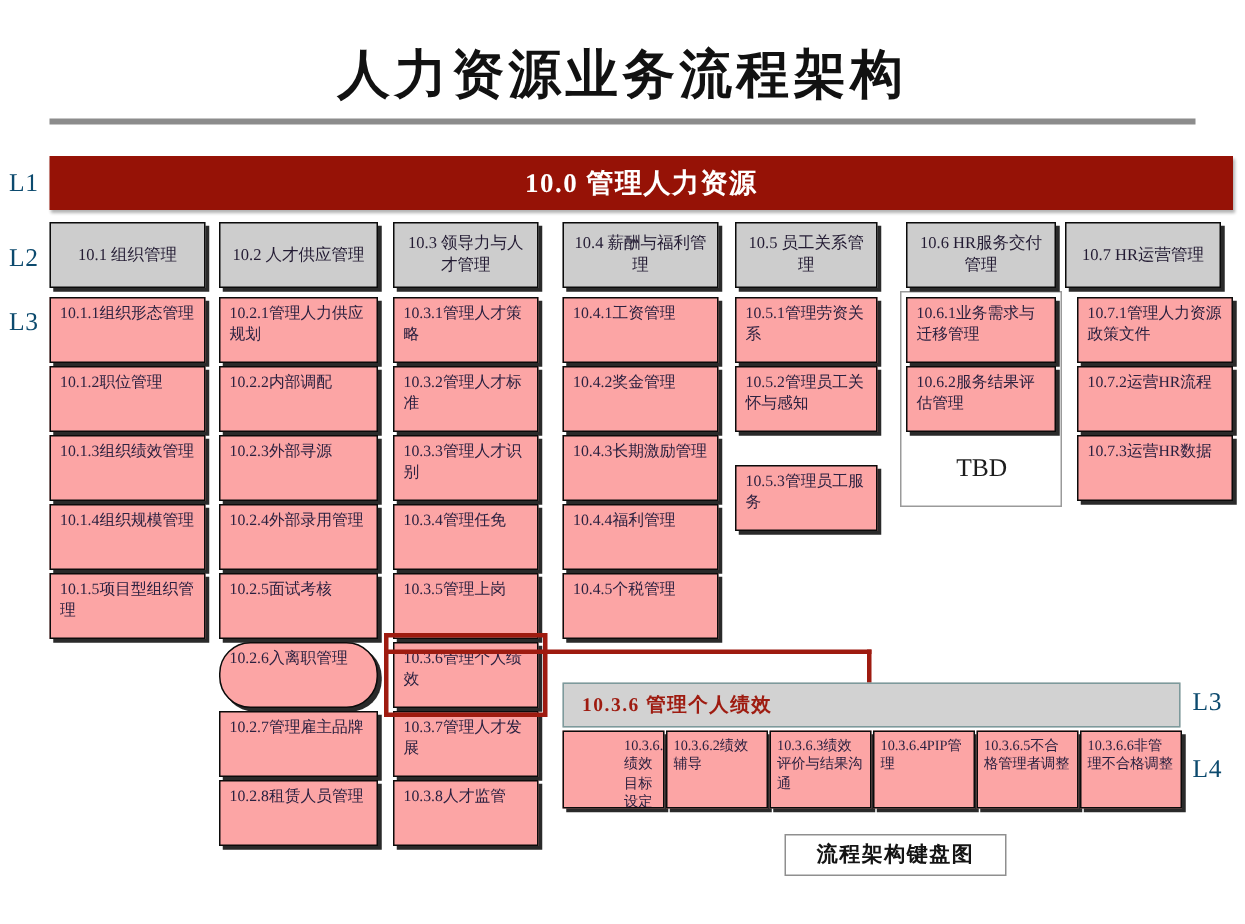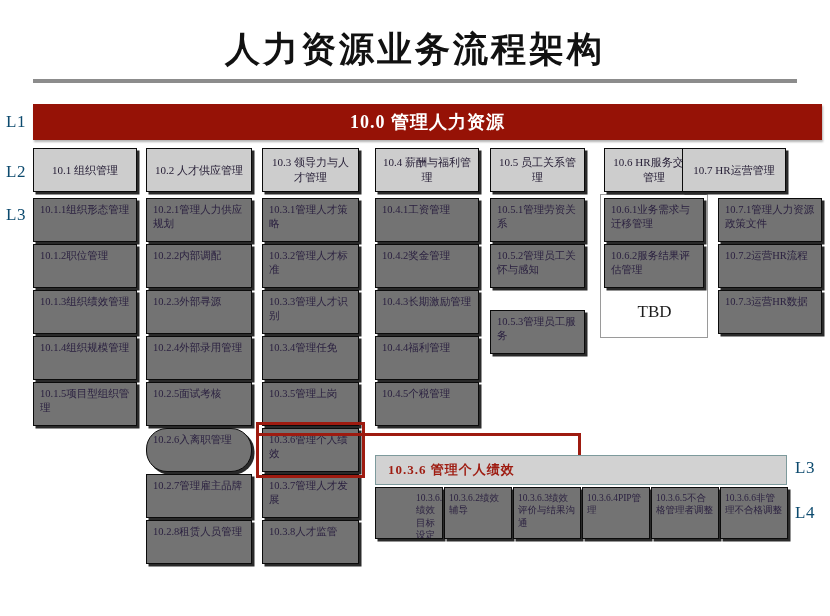--- a/index.html
+++ b/index.html
@@ -42,21 +42,21 @@
     display:flex;align-items:center;justify-content:center;
     font-size:18px;font-weight:700;letter-spacing:1px;
     box-shadow:1px 2px 2px rgba(0,0,0,.30);
   }
 
   
   .box{
     position:absolute;
     box-sizing:border-box;
     border:1.5px solid #0b0b0b;
-    background:#737373;
+    background:#fca5a5;
     box-shadow:2.5px 2.5px 0 #2a2a2a;
     font-size:10.5px;
     line-height:1.32;
     color:#2b2140;
     padding:4px 5px 3px 6px;
     overflow:hidden;
     font-family:"Liberation Serif","DejaVu Serif",serif;
   }
   .box.l2{
     background:#cdcdcd;
@@ -165,21 +165,21 @@
       <div class="box l3" style="left: 375px; top: 382px; width: 104px; height: 44px;">10.4.5个税管理</div>
       <div class="box l2" style="left: 490px; top: 148px; width: 95px; height: 44px;">10.5 员工关系管理</div>
       <div class="box l3" style="left: 490px; top: 198px; width: 95px; height: 44px;">10.5.1管理劳资关系</div>
       <div class="box l3" style="left: 490px; top: 244px; width: 95px; height: 44px;">10.5.2管理员工关怀与感知</div>
       <div class="box l3" style="left: 490px; top: 290px; width: 95px; height: 44px; margin-top: 20px;">10.5.3管理员工服务</div>
       <div class="col-wrap" style="left: 600px; top: 194px; width: 108px; height: 144px;"></div>
       <div class="box l2" style="left: 604px; top: 148px; width: 100px; height: 44px;">10.6 HR服务交付管理</div>
       <div class="box l3" style="left: 604px; top: 198px; width: 100px; height: 44px;">10.6.1业务需求与迁移管理</div>
       <div class="box l3" style="left: 604px; top: 244px; width: 100px; height: 44px;">10.6.2服务结果评估管理</div>
       <div class="box tbd" style="left: 604px; top: 290px; width: 100px; height: 44px;">TBD</div>
-      <div class="box l2" style="left: 682px; top: 148px; width: 104px; height: 44px;">10.7 HR运营管理</div>
+      <div class="box l2" style="left: 710px; top: 148px; width: 104px; height: 44px;">10.7 HR运营管理</div>
       <div class="box l3" style="left: 718px; top: 198px; width: 104px; height: 44px;">10.7.1管理人力资源政策文件</div>
       <div class="box l3" style="left: 718px; top: 244px; width: 104px; height: 44px;">10.7.2运营HR流程</div>
       <div class="box l3" style="left: 718px; top: 290px; width: 104px; height: 44px;">10.7.3运营HR数据</div>
     </div>
 
   <div id="red-layer">
       <div class="red-hl" style="left: 256px; top: 422px; width: 109px; height: 56px; border-color: rgb(158, 27, 16);"></div>
       <div class="red-seg" style="left: 256px; top: 433px; width: 325px; height: 3px; background: rgb(158, 27, 16);"></div>
       <div class="red-seg" style="left: 578px; top: 433px; width: 3px; height: 26px; background: rgb(158, 27, 16);"></div>
     </div>
@@ -187,14 +187,15 @@
   <div class="detail-header" style="left:375px;top:455px;width:412px;height:30px;">10.3.6 管理个人绩效</div>
   <div id="detail-items">
       <div class="box l4" style="left: 375px; top: 487px; width: 68px; height: 52px; padding-left: 40px;">10.3.6.1绩效目标设定</div>
       <div class="box l4" style="left: 444px; top: 487px; width: 68px; height: 52px;">10.3.6.2绩效辅导</div>
       <div class="box l4" style="left: 513px; top: 487px; width: 68px; height: 52px;">10.3.6.3绩效评价与结果沟通</div>
       <div class="box l4" style="left: 582px; top: 487px; width: 68px; height: 52px;">10.3.6.4PIP管理</div>
       <div class="box l4" style="left: 651px; top: 487px; width: 68px; height: 52px;">10.3.6.5不合格管理者调整</div>
       <div class="box l4" style="left: 720px; top: 487px; width: 68px; height: 52px;">10.3.6.6非管理不合格调整</div>
     </div>
 
+  <div class="footer-chip" style="left:523px;top:556px;width:148px;height:28px;">流程架构键盘图</div>
 
 </div>
 
 </body></html>

